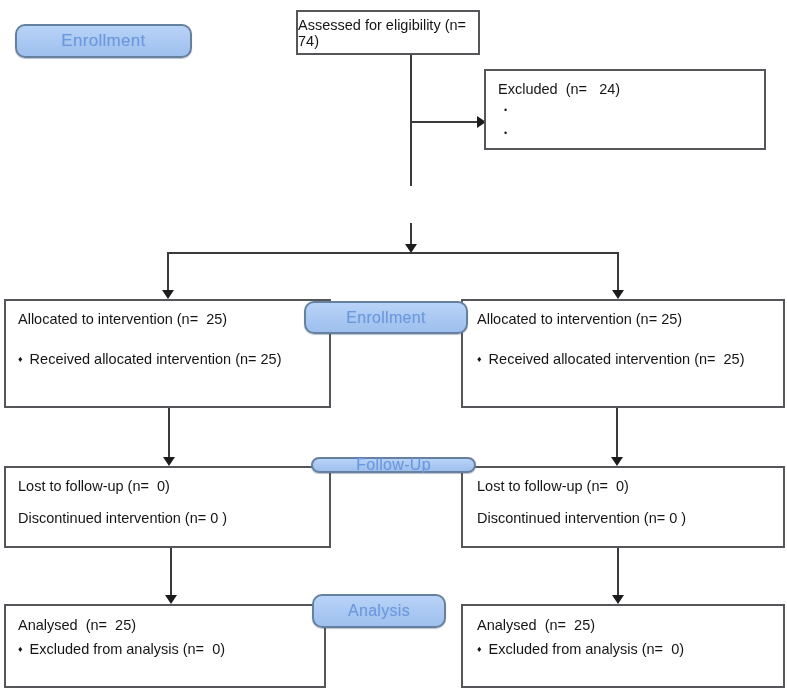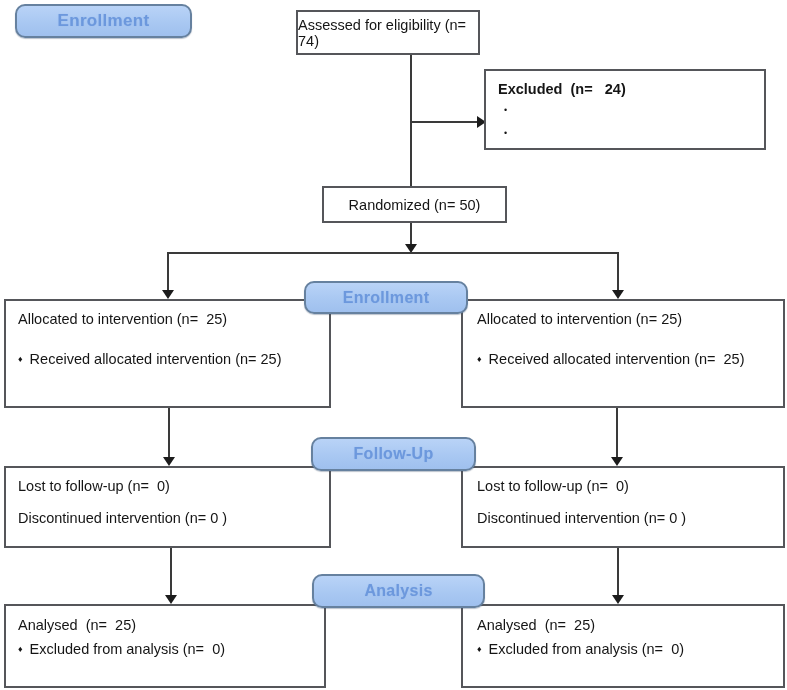--- a/index.html
+++ b/index.html
@@ -25,26 +25,27 @@
   .li { display:flex; align-items:baseline; white-space:pre-wrap; }
   .bullet { font-size:9px; margin-right:7px; position:relative; top:-2px; }
   .badge {
     position:absolute;
     background:linear-gradient(180deg,#b9d3f7 0%,#a9c8f2 55%,#9fc0ee 100%);
     border:2px solid #66819f;
     border-radius:10px;
     box-sizing:border-box;
     display:flex; align-items:center; justify-content:center;
     color:#6c98dd;
-    font-weight:bold;
+    font-weight:normal;
     font-size:16px;
     letter-spacing:0.3px;
     z-index:5;
     box-shadow:0 1px 1px rgba(60,80,110,0.35);
     text-shadow:0 0 1px rgba(108,152,221,0.4);
+    margin-top:20px;
   }
   .line { position:absolute; background:#3a3a3a; z-index:1; }
   .ah-down {
     position:absolute; width:0; height:0; z-index:1;
     border-left:6px solid transparent;
     border-right:6px solid transparent;
     border-top:9px solid #1c1c1c;
   }
   .ah-right {
     position:absolute; width:0; height:0; z-index:1;
@@ -80,44 +81,41 @@
   <div class="ah-down" style="left:165px;top:595px;"></div>
   <div class="line" style="left:617px;top:547px;width:2px;height:49px;"></div>
   <div class="ah-down" style="left:612px;top:595px;"></div>
 
   <div class="badge" style="left:15px;top:4px;width:177px;height:34px;font-size:17px;">
     <span>Enrollment</span>
   </div>
   <div class="badge" style="left:304px;top:281px;width:164px;height:33px;">
     <span>Enrollment</span>
   </div>
-  <div class="badge" style="left:311px;top:437px;width:165px;height:34px;">
+  <div class="badge" style="left:311px;top:437px;width:165px;height:16px;">
     <span>Follow-Up</span>
   </div>
-  <div class="badge" style="left:312px;top:574px;width:173px;height:34px;">
+  <div class="badge" style="left:312px;top:574px;width:134px;height:34px;">
     <span>Analysis</span>
   </div>
 
   <div class="box center" style="left:296px;top:10px;width:184px;height:45px;">
     <span class="t">Assessed for eligibility (n=  74)</span>
   </div>
 
   <div class="box" style="left:484px;top:69px;width:282px;height:81px;padding:7px 8px 0 12px;">
-    <div class="title" style="line-height:23px;font-weight:bold;">Excluded  (n=   24)</div>
+    <div class="title" style="line-height:23px;">Excluded  (n=   24)</div>
     <div class="li" style="line-height:23px;padding-left:6px;">
       <span class="bullet">•</span>
     </div>
     <div class="li" style="line-height:23px;padding-left:6px;">
       <span class="bullet">•</span>
     </div>
   </div>
 
-  <div class="box center" style="left:322px;top:186px;width:185px;height:37px;">
-    <span class="t">Randomized (n= 50)</span>
-  </div>
 
   <div class="box" style="left:4px;top:299px;width:327px;height:109px;padding:10px 8px 0 12px;">
     <div class="title">Allocated to intervention (n=  25)</div>
     <div class="li" style="margin-top:24px;">
       <span class="bullet">♦</span>
       <span class="t">Received allocated intervention (n= 25)</span>
     </div>
   </div>
 
   <div class="box" style="left:461px;top:299px;width:324px;height:109px;padding:10px 8px 0 14px;">

